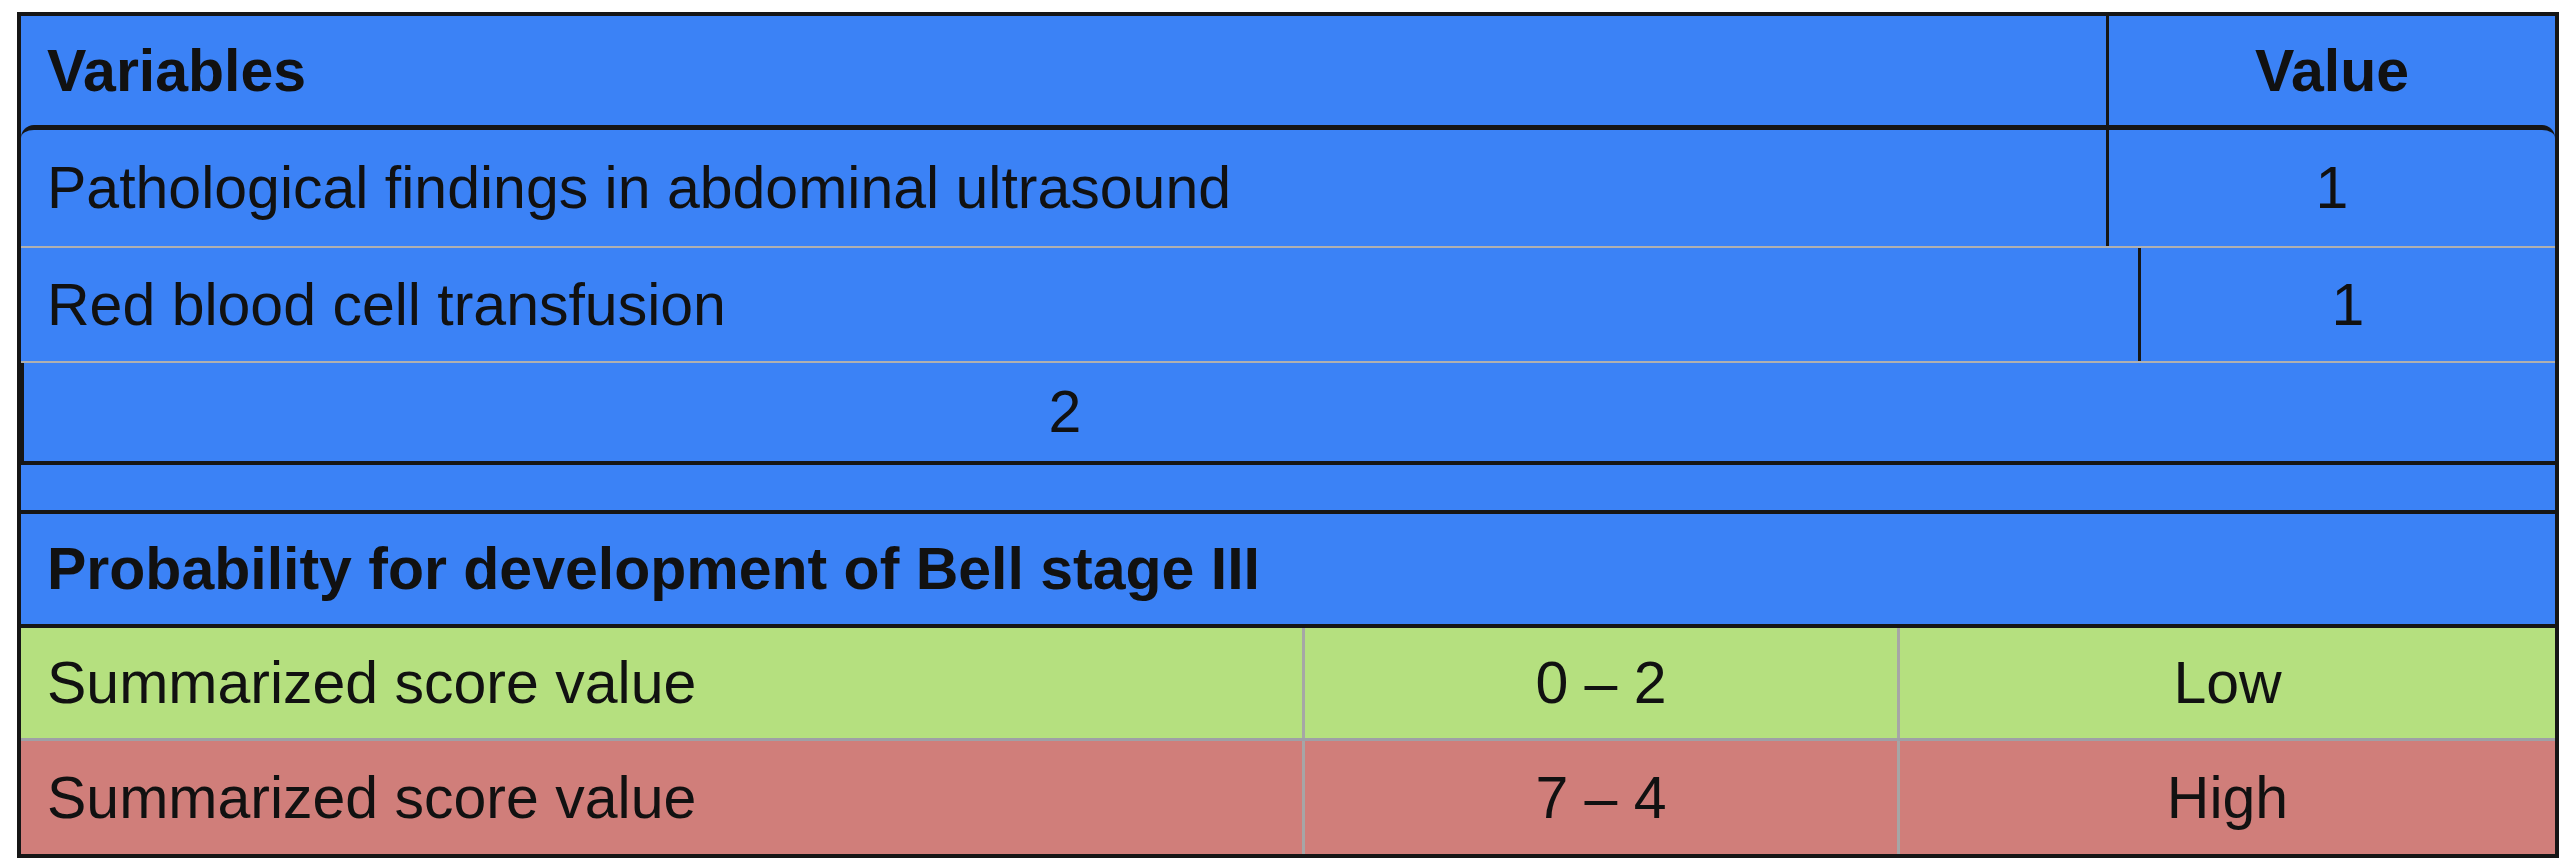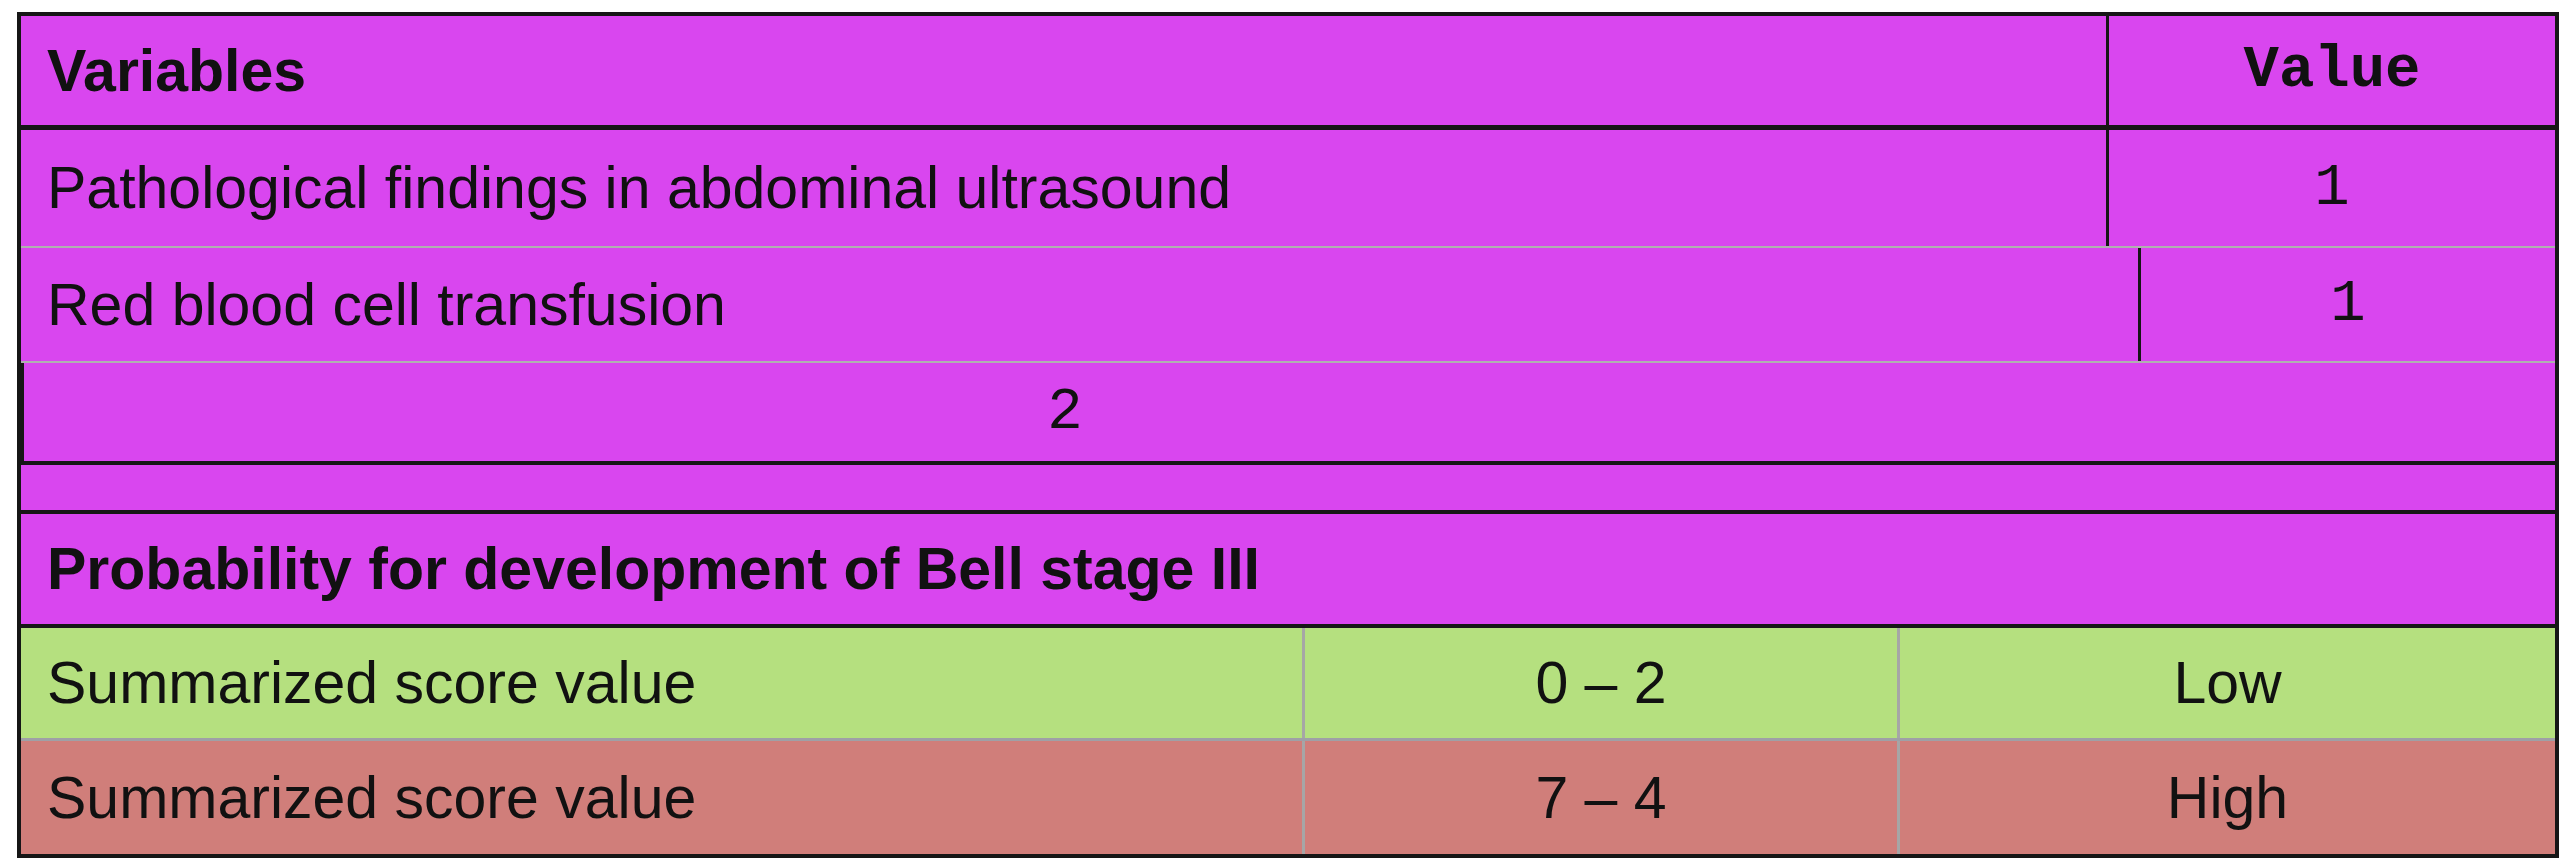--- a/index.html
+++ b/index.html
@@ -16,49 +16,49 @@
     color: #111111;
   }
   .table-wrap {
     box-sizing: border-box;
     margin: 12.3px 0 0 17px;
     width: 2542px;
     height: 846px;
     border: 4.3px solid #161616;
     display: grid;
     grid-template-rows: 109px 121px 115px 100px 49px 114px 114px 116px;
-    background: #d946ef;
+    background: #3b82f6;
   }
   .row {
     box-sizing: border-box;
     display: grid;
     min-width: 0;
   }
   .cols-2 { grid-template-columns: 2085px 1fr; }
   .cols-3 { grid-template-columns: 1281px 595px 1fr; text-align: right; }
   .cols-1 { grid-template-columns: 1fr; text-align: center; }
 
-  .row-sep-black  { border-top: 5.5px solid #161616; }
+  .row-sep-black  { border-top: 5.5px solid #161616; border-radius: 13px; }
   .row-sep-black7 { border-top: 4.3px solid #161616; }
   .row-sep-gray   { border-top: 2.5px solid #b0b0b0; gap: 32px; }
   .row-sep-gray5  { border-top: 3.1px solid #9fa0a6; }
 
   .cell {
     box-sizing: border-box;
     display: flex;
     align-items: center;
     min-width: 0;
     white-space: nowrap;
     overflow: hidden;
   }
   .cell.left   { justify-content: flex-start; padding-left: 26px; }
   .cell.center { justify-content: center; }
   .bold { font-weight: bold; }
 
-  .vline-black { border-left: 3.7px solid #161616; font-family: Liberation Mono, monospace; }
+  .vline-black { border-left: 3.7px solid #161616; }
   .vline-gray  { border-left: 3.1px solid #a6a6a6; }
 </style>
 </head>
 <body>
 
 <div class="table-wrap">
 
   <div class="row cols-2">
     <div class="cell left bold">Variables</div>
     <div class="cell center bold vline-black">Value</div>

